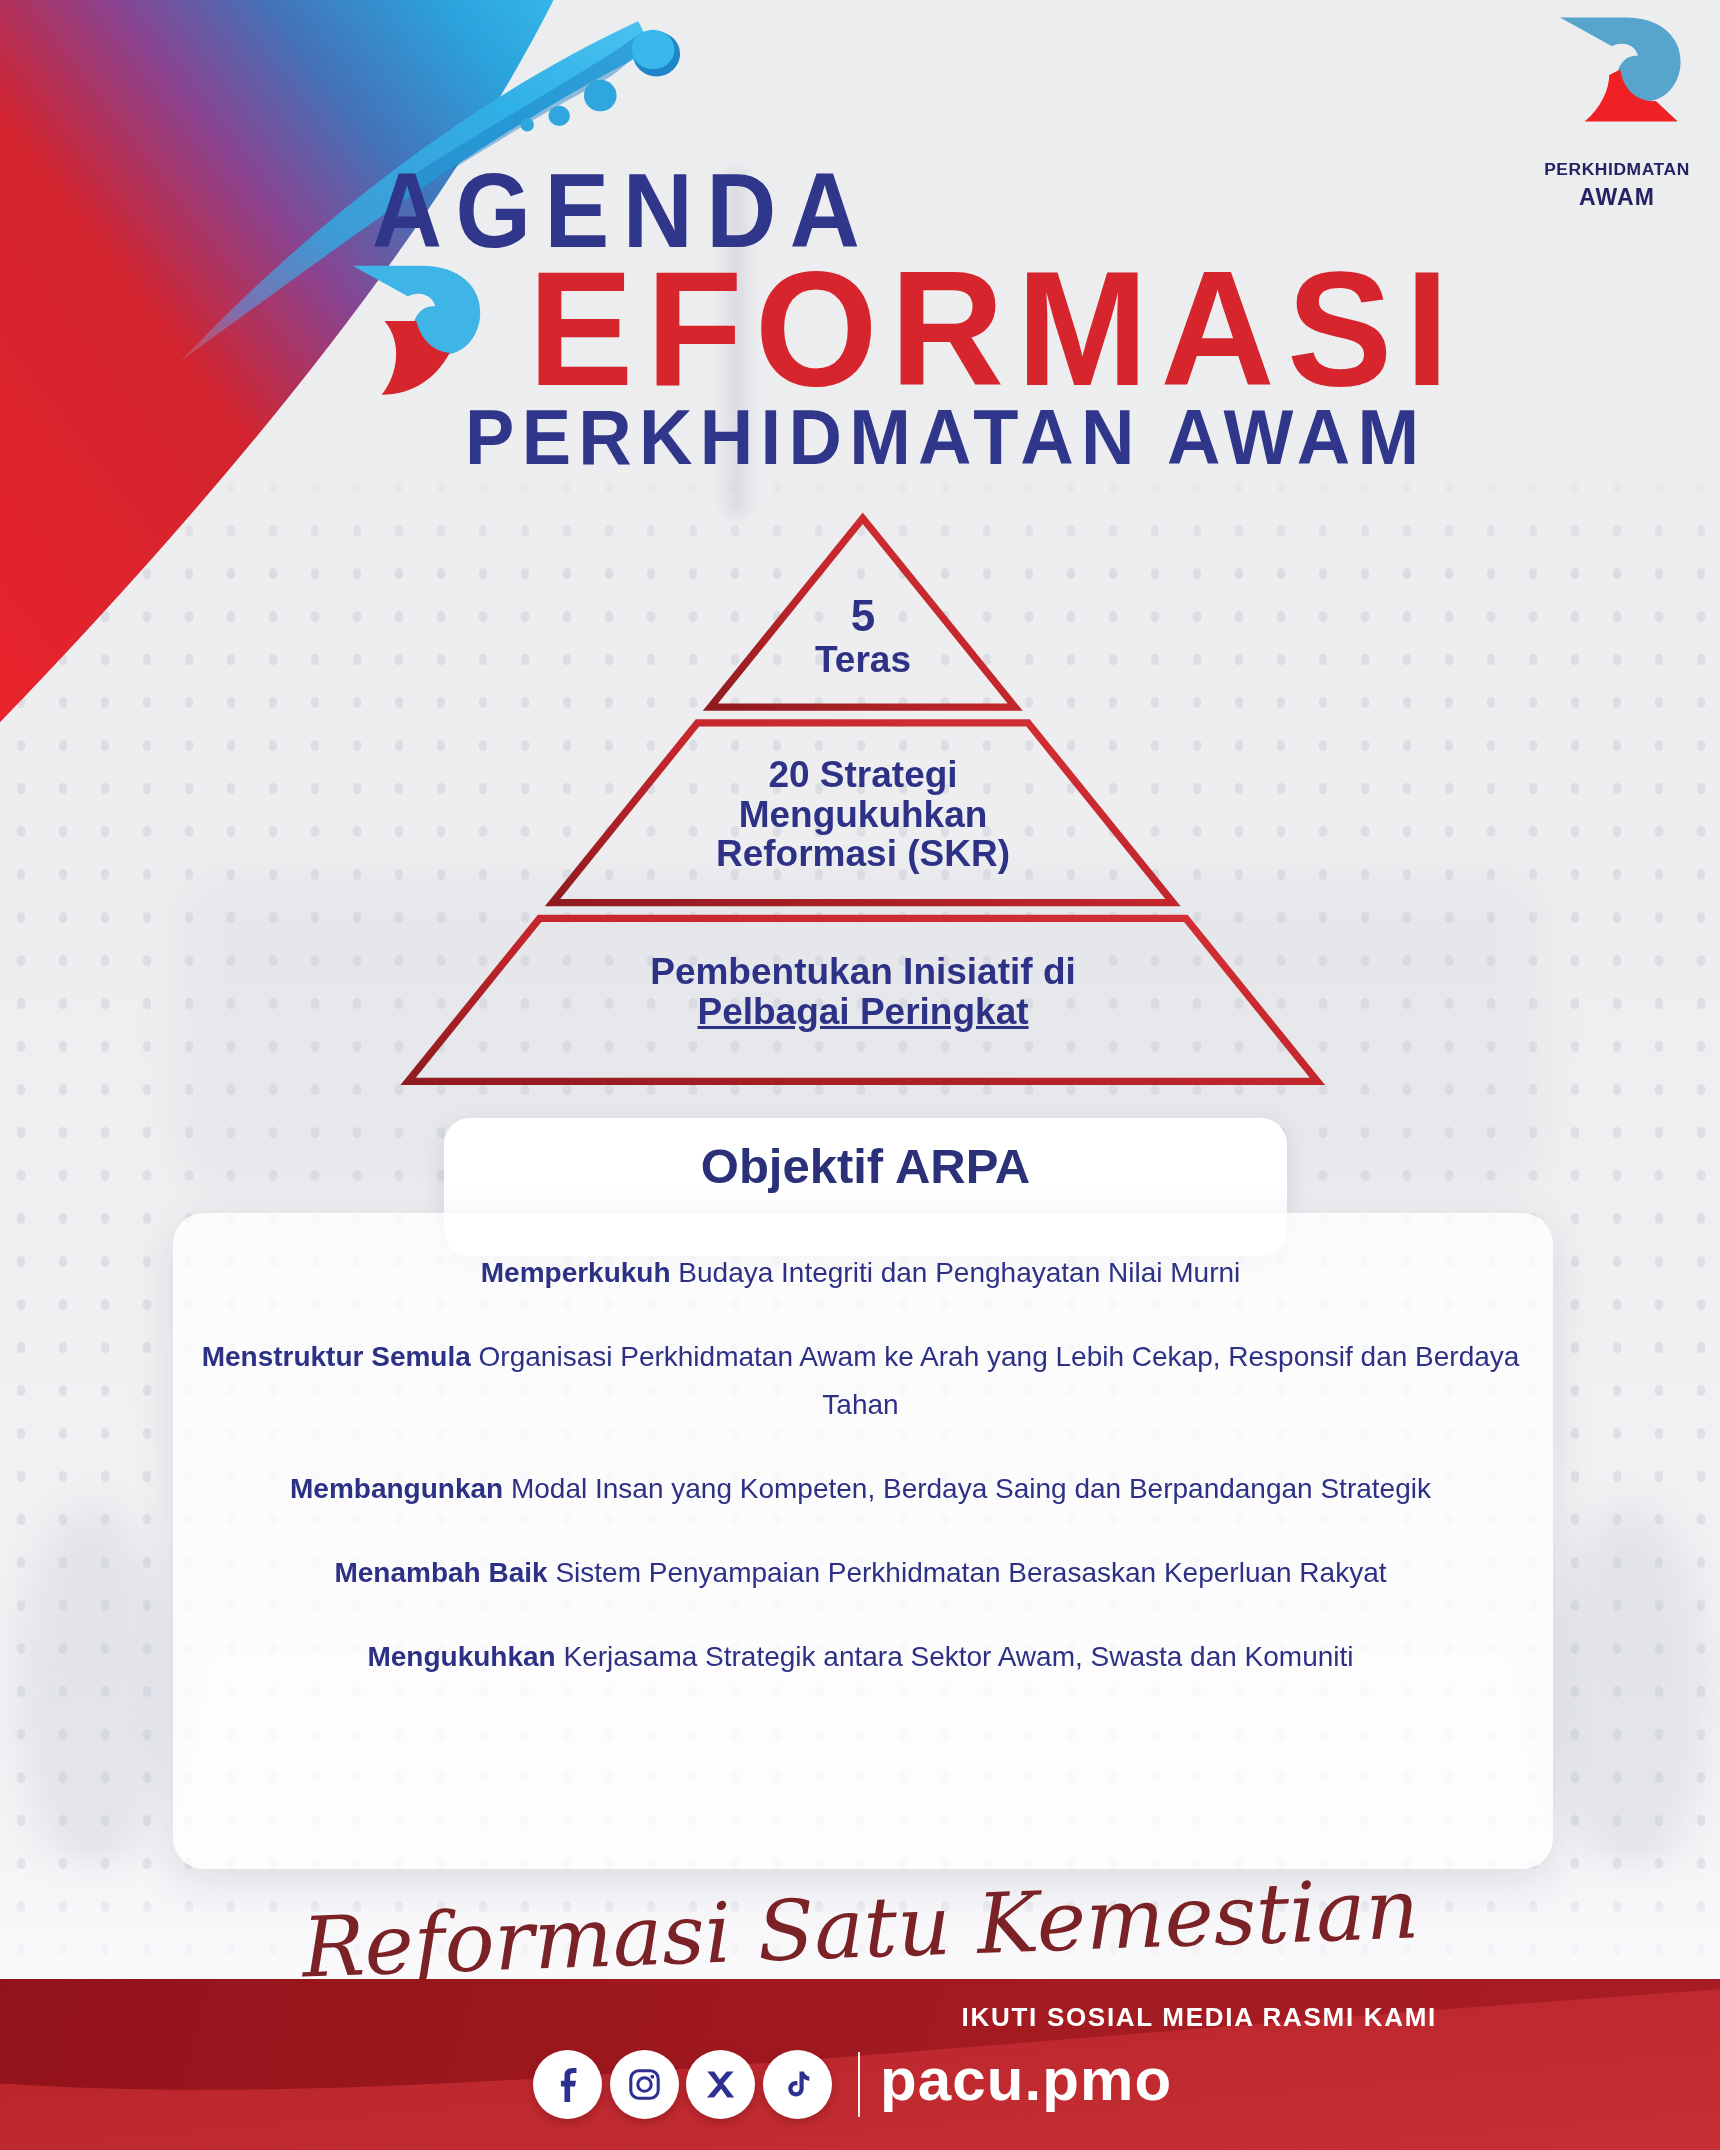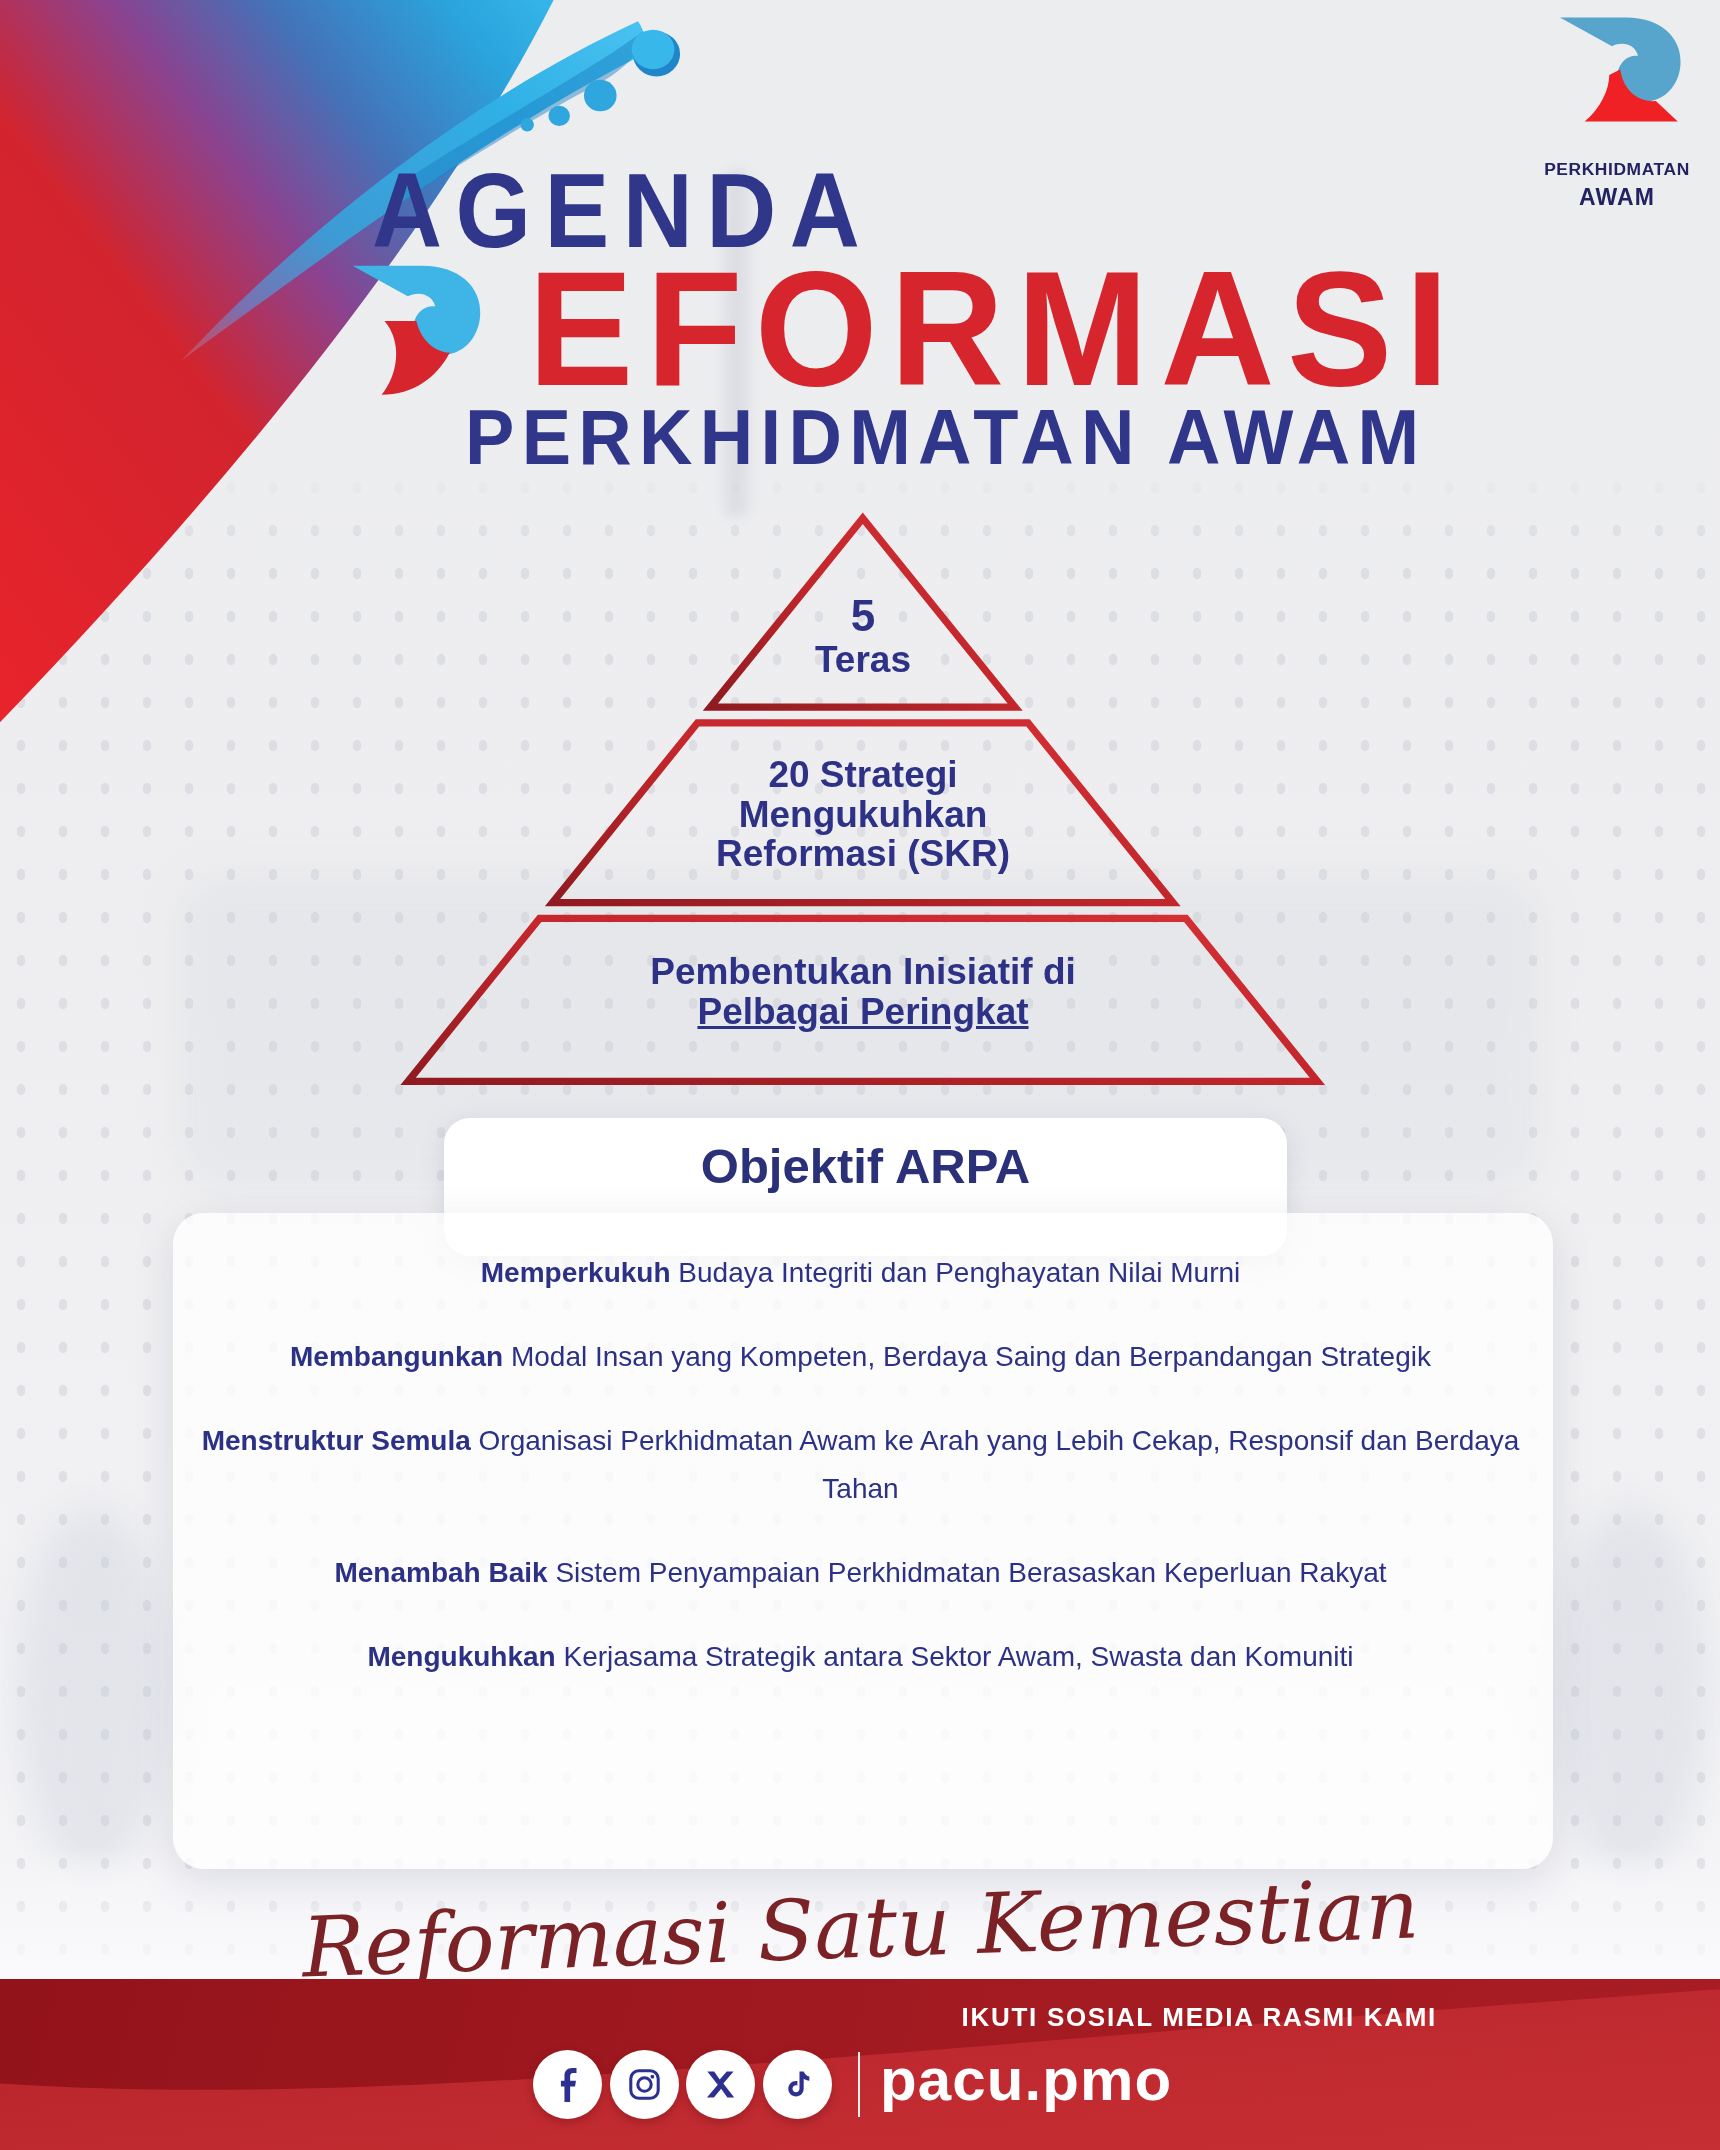--- a/index.html
+++ b/index.html
@@ -133,22 +133,22 @@
   <div class="ptxt pline" style="top:952px;">Pembentukan Inisiatif di</div>
   <div class="ptxt pline" style="top:992px;text-decoration:underline;">Pelbagai Peringkat</div>
 
   <div class="obj-box">
     <div class="oh">Objektif ARPA</div>
   </div>
 
   <div class="card"></div>
   <div class="obj-list">
     <p><span class="lead">Memperkukuh</span><span> Budaya Integriti dan Penghayatan Nilai Murni</span></p>
+    <p><span class="lead">Menstruktur Semula</span><span> Organisasi Perkhidmatan Awam ke Arah yang Lebih Cekap, Responsif dan Berdaya Tahan</span></p>
     <p><span class="lead">Membangunkan</span><span> Modal Insan yang Kompeten, Berdaya Saing dan Berpandangan Strategik</span></p>
-    <p><span class="lead">Menstruktur Semula</span><span> Organisasi Perkhidmatan Awam ke Arah yang Lebih Cekap, Responsif dan Berdaya Tahan</span></p>
     <p><span class="lead">Menambah Baik</span><span> Sistem Penyampaian Perkhidmatan Berasaskan Keperluan Rakyat</span></p>
     <p><span class="lead">Mengukuhkan</span><span> Kerjasama Strategik antara Sektor Awam, Swasta dan Komuniti</span></p>
   </div>
 
   <div class="tagline">Reformasi Satu Kemestian</div>
 
   <div class="band">
     <svg class="bandswoosh" width="1721" height="172" viewBox="0 0 3062 306">
       <defs>
         <linearGradient id="bandGrad" x1="0" y1="0" x2="1" y2="1">

